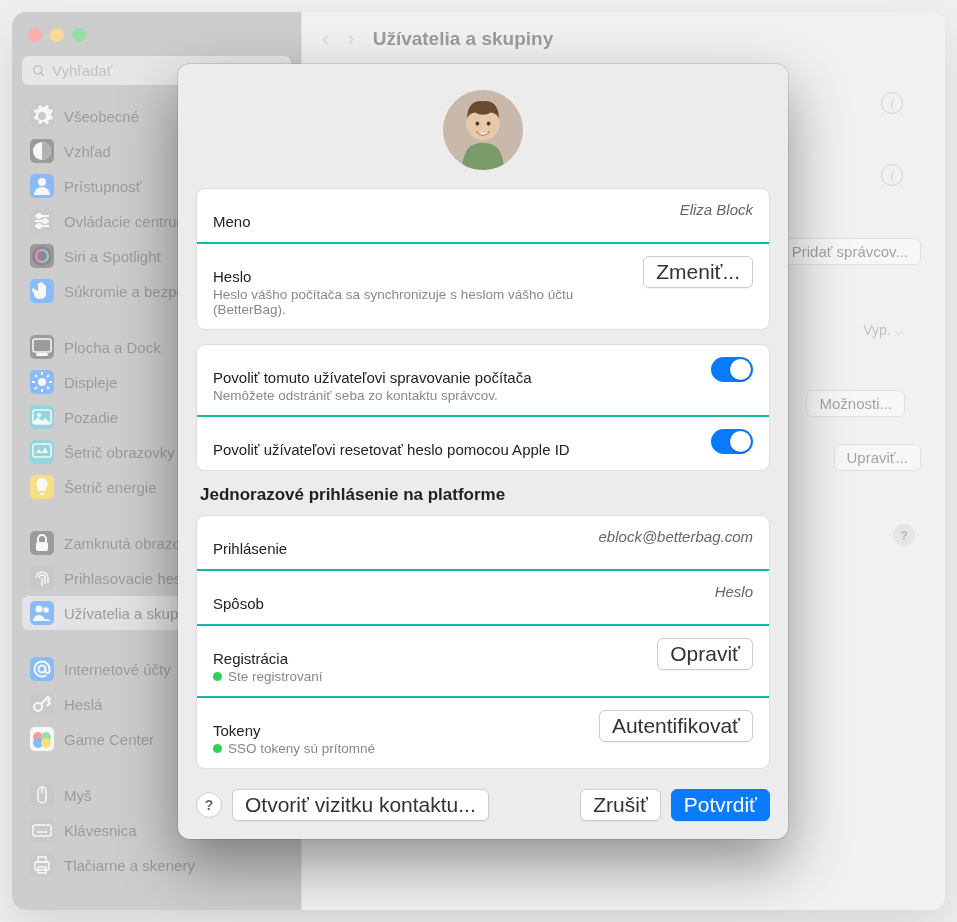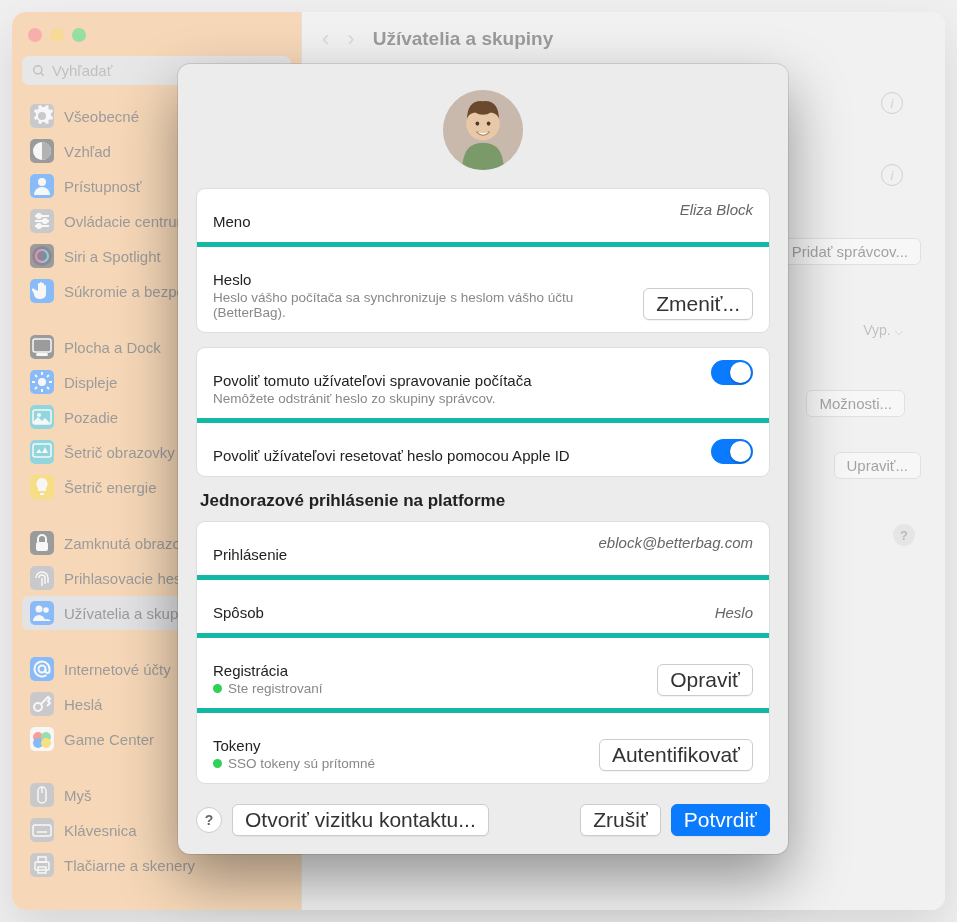--- a/index.html
+++ b/index.html
@@ -16,21 +16,21 @@
   position: absolute;
   inset: 12px;
   border-radius: 14px;
   background: #fff;
   box-shadow: 0 20px 50px rgba(0,0,0,.25);
   display: flex;
   overflow: hidden;
 }
 .sidebar {
   width: 290px;
-  background: #fdba74;
+  background: #a3a3a3;
   padding: 10px;
   border-right: 1px solid #d0d0d0;
 }
 .traffic { display:flex; gap:8px; padding: 6px 6px 14px; }
 .dot { width: 14px; height: 14px; border-radius: 50%; }
 .dot.r { background:#ff5f57; }
 .dot.y { background:#ffbd2e; }
 .dot.g { background:#28c840; }
 .search {
   background:#dddbdd;
@@ -97,21 +97,21 @@
 }
 .avatar svg { width:100%; height:100%; }
 
 .panel {
   background:#fff;
   border:1px solid #ddd;
   border-radius:9px;
   margin-bottom:14px;
 }
 .row { padding:12px 16px; display:flex; align-items:flex-start; gap:12px; }
-.row + .row { border-top:5px solid #14b8a6;align-items:flex-end; }
+.row + .row { border-top:2px solid #14b8a6; }
 .row-left { flex:1; }
 .row-title { color:#222;margin-top:12px; }
 .row-sub { color:#888; font-size:13.5px; margin-top:2px; }
 .row-val { color:#666;font-style:italic; }
 .section-header { font-weight:600; font-size:17px; margin: 6px 4px 10px; color:#222; }
 
 .btn {
   background:#fff; border:1px solid #ccc; border-radius:6px;
   padding:3px 12px; font-size:21px; color:#333;
   box-shadow: 0 1px 1px rgba(0,0,0,.05);
@@ -368,21 +368,21 @@
     <div class="topbar">
       <span class="nav-arrow">‹</span>
       <span class="nav-arrow">›</span>
       <span class="title-txt">Užívatelia a skupiny</span>
     </div>
     <div class="info-circle" style="top:80px; right:42px;">i</div>
     <div class="info-circle" style="top:152px; right:42px;">i</div>
     <button class="bg-btn" style="top:226px; right:24px;">Pridať správcov...</button>
     <div style="position:absolute; top:310px; right:42px; color:#888; font-size:14px;"><span>Vyp.</span> <span style="font-size:11px; color:#aaa;">⌵</span></div>
     <button class="bg-btn" style="top:378px; right:40px;">Možnosti...</button>
-    <button class="bg-btn" style="top:432px; right:24px;margin-top:8px;">Upraviť...</button>
+    <button class="bg-btn" style="top:432px; right:24px;">Upraviť...</button>
     <div class="qmark-circle" style="top:512px; right:30px;">?</div>
   </div>
 </div>
 
 <div class="backdrop"></div>
 
 <div class="modal">
   <div class="avatar">
     <svg viewBox="0 0 100 100">
       <rect width="100" height="100" fill="#c9b8ac"></rect>
@@ -409,21 +409,21 @@
         <div class="row-sub">Heslo vášho počítača sa synchronizuje s heslom vášho účtu (BetterBag).</div>
       </div>
       <button class="btn">Zmeniť...</button>
     </div>
   </div>
 
   <div class="panel">
     <div class="row">
       <div class="row-left">
         <div class="row-title">Povoliť tomuto užívateľovi spravovanie počítača</div>
-        <div class="row-sub">Nemôžete odstrániť heslo zo skupiny správcov.</div>
+        <div class="row-sub">Nemôžete odstrániť seba zo kontaktu správcov.</div>
       </div>
       <div class="switch"></div>
     </div>
     <div class="row">
       <div class="row-left">
         <div class="row-title">Povoliť užívateľovi resetovať heslo pomocou Apple ID</div>
       </div>
       <div class="switch"></div>
     </div>
   </div>

